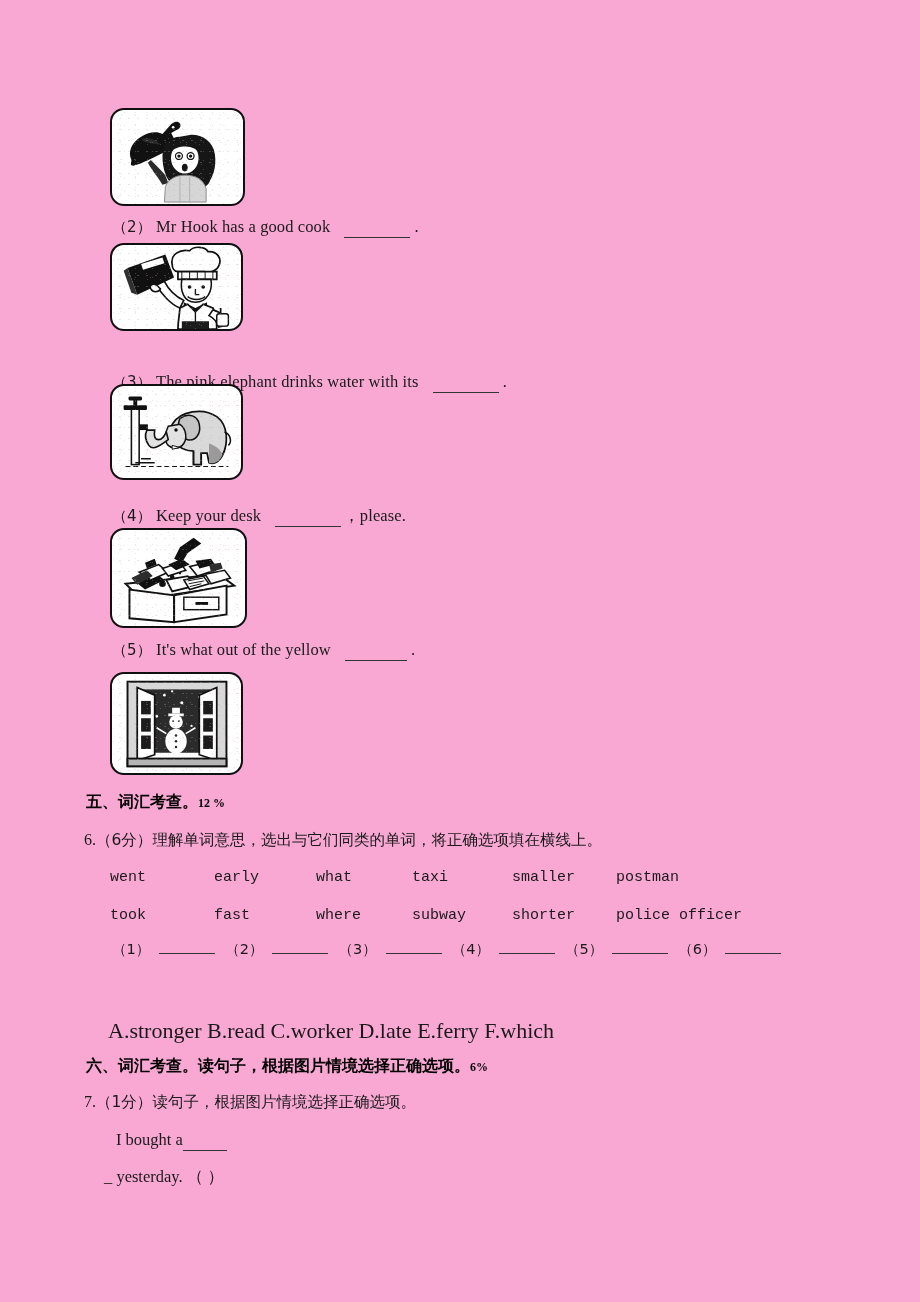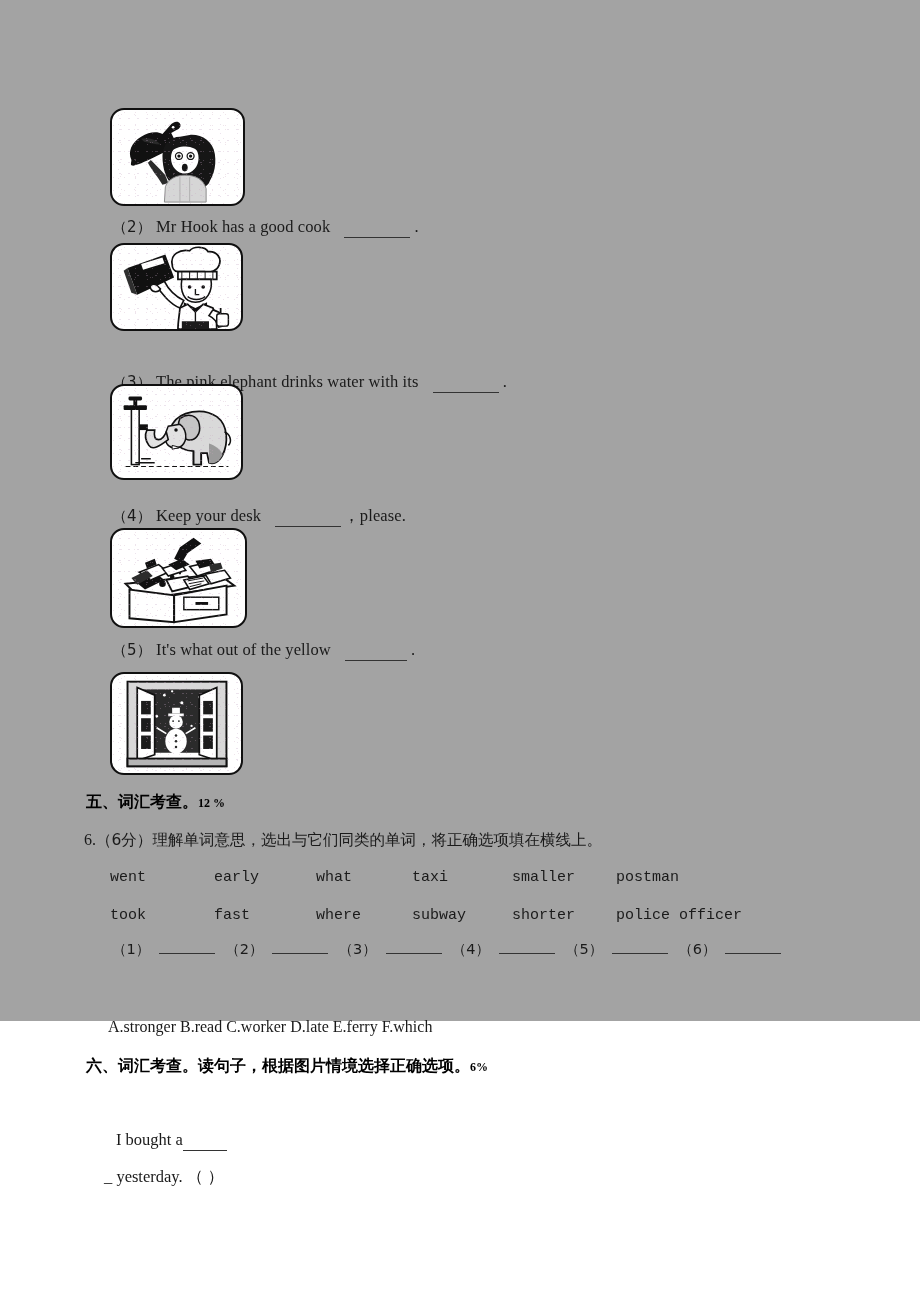--- a/index.html
+++ b/index.html
@@ -13,22 +13,22 @@
     height: 1302px;
     position: relative;
     font-family: "Liberation Serif", "DejaVu Serif", serif;
     color: #000000;
     overflow: hidden;
   }
   .page {
     position: absolute;
     inset: 0;
     width: 920px;
-    height: 1021px;
-    background: #a3a3a3;
+    height: 1302px;
+    background: #f9a8d4;
   }
 
   
   .pic {
     position: absolute;
     border: 2.5px solid #101010;
     border-radius: 14px;
     background: #ffffff;
     box-sizing: border-box;
     overflow: hidden;
@@ -125,21 +125,21 @@
     display: inline-block;
     width: 56px;
     border-bottom: 1.3px solid #333;
     margin: 0 10px 0 9px;
     height: 13px;
   }
 
   .options {
     position: absolute;
     font-family: "Liberation Serif", "DejaVu Serif", serif;
-    font-size: 16px;
+    font-size: 22px;
     color: #1a1a1a;
     white-space: nowrap;
   }
 
   .plain {
     position: absolute;
     font-family: "Liberation Serif", "DejaVu Serif", serif;
     font-size: 16.5px;
     color: #1a1a1a;
     white-space: nowrap;
@@ -400,20 +400,23 @@
         <span class="ln"></span>
       </span>
   </div>
 
   <div class="options" style="left:108px; top:1018px;">A.stronger B.read C.worker D.late E.ferry F.which</div>
 
   <div class="sec-head" style="left:86px; top:1056px;">
     <span>六、词汇考查。读句子，根据图片情境选择正确选项。</span><span class="pct">6%</span>
   </div>
 
+  <div class="q-stem" style="left:84px; top:1092px;">
+    <span class="lead">7.</span><span>（1分）</span><span>读句子，根据图片情境选择正确选项。</span>
+  </div>
 
   <div class="plain" style="left:104px; top:1130px;margin-left:12px;">
     <span>I bought a</span><span class="blank-ul" style="width:44px;">&nbsp;</span>
   </div>
 
   <div class="plain" style="left:104px; top:1166px;">
     <span>_ yesterday.</span>
     <span>（        ）</span>
   </div>
 

